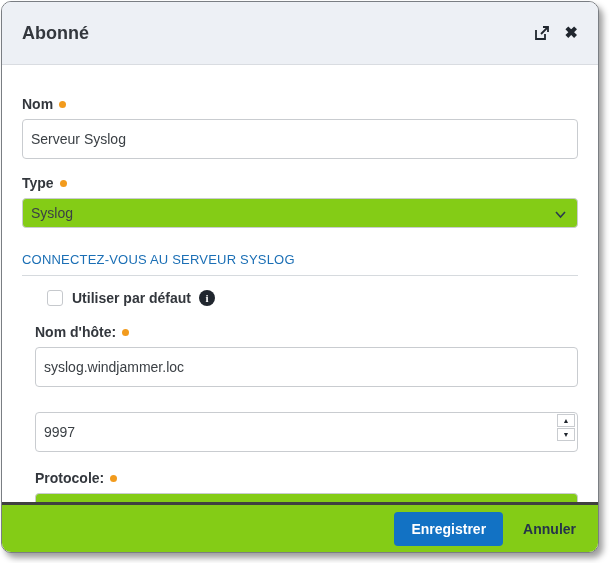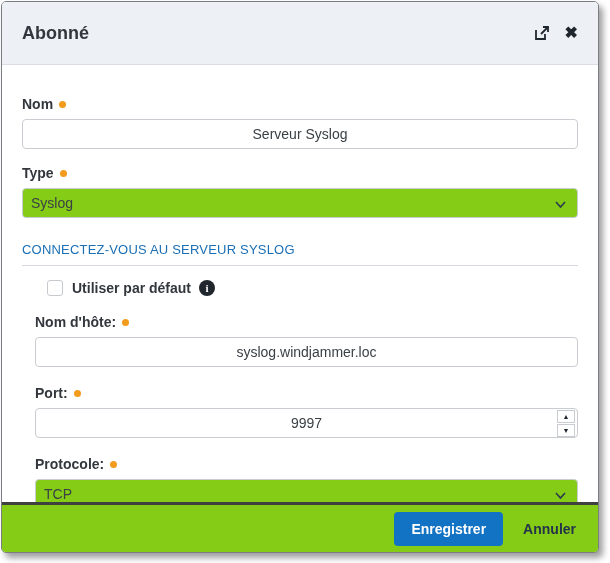--- a/index.html
+++ b/index.html
@@ -3,21 +3,21 @@
 <meta charset="utf-8">
 <style>
   * { box-sizing: border-box; margin: 0; padding: 0; }
   html,body { width: 610px; height: 563px; background: #fff;
               font-family: "Liberation Sans", sans-serif; }
   .dialog {
     position: absolute; left: 1px; top: 1px;
     width: 598px; height: 552px;
     background: #fff;
     border: 1px solid #7a7e83;
-    border-radius: 5px;
+    border-radius: 10px;
     box-shadow: 4px 5px 6px rgba(0,0,0,0.38);
     overflow: hidden;
   }
   
   .dlg-header {
     height: 63px; background: #edf0f5;
     border-bottom: 1px solid #d9dce1;
     display: flex; align-items: center;
     padding: 0 20px;
   }
@@ -26,25 +26,25 @@
   .expand-btn { width: 18px; height: 18px; cursor: pointer; display: block; }
   .close-btn  { font-size: 16px; font-weight: bold; color: #20262e;
                 cursor: pointer; line-height: 1; }
   
   .dlg-body { padding: 14px 20px 0 20px; }
   .field-label { font-size: 14px; font-weight: bold; color: #33373d;
                  display: flex; align-items: center; }
   .req-dot { width: 7px; height: 7px; border-radius: 50%;
              background: #f29b1d; margin-left: 6px; display: inline-block; }
   .text-input {
-    width: 100%; height: 30px; margin-top: 7px;
+    width: 100%; height: 40px; margin-top: 7px;
     border: 1px solid #c9ccd0; border-radius: 4px;
     padding: 0 8px; font-size: 14px; color: #3b4045;
     font-family: "Liberation Sans", sans-serif;
-    background: #fff; outline: none; text-align: center;
+    background: #fff; outline: none;
   }
   .select-box {
     position: relative; width: 100%; height: 30px; margin-top: 7px;
     border: 1px solid #c9ccd0; border-radius: 4px;
     padding: 0 30px 0 8px; font-size: 14px; color: #3b4045;
     background: #84cc16; display: flex; align-items: center; cursor: pointer;
   }
   .select-box svg { position: absolute; right: 10px; top: 9px; }
   .group { margin-top: 16px; }
   .group:first-child { margin-top: 17px; }
@@ -147,24 +147,20 @@
 
       <div class="fgroup">
         <div class="field-label">
           <span>Nom d'hôte:</span>
           <span class="req-dot"></span>
         </div>
         <input class="text-input" type="text" value="syslog.windjammer.loc" style="">
       </div>
 
       <div class="fgroup">
-        <div class="field-label">
-          <span>Port:</span>
-          <span class="req-dot"></span>
-        </div>
         <div class="port-wrap">
           <input class="text-input" type="text" value="9997" style="">
           <div class="spinner">
             <span class="spin-btn">▲</span>
             <span class="spin-btn">▼</span>
           </div>
         </div>
       </div>
 
       <div class="fgroup">

